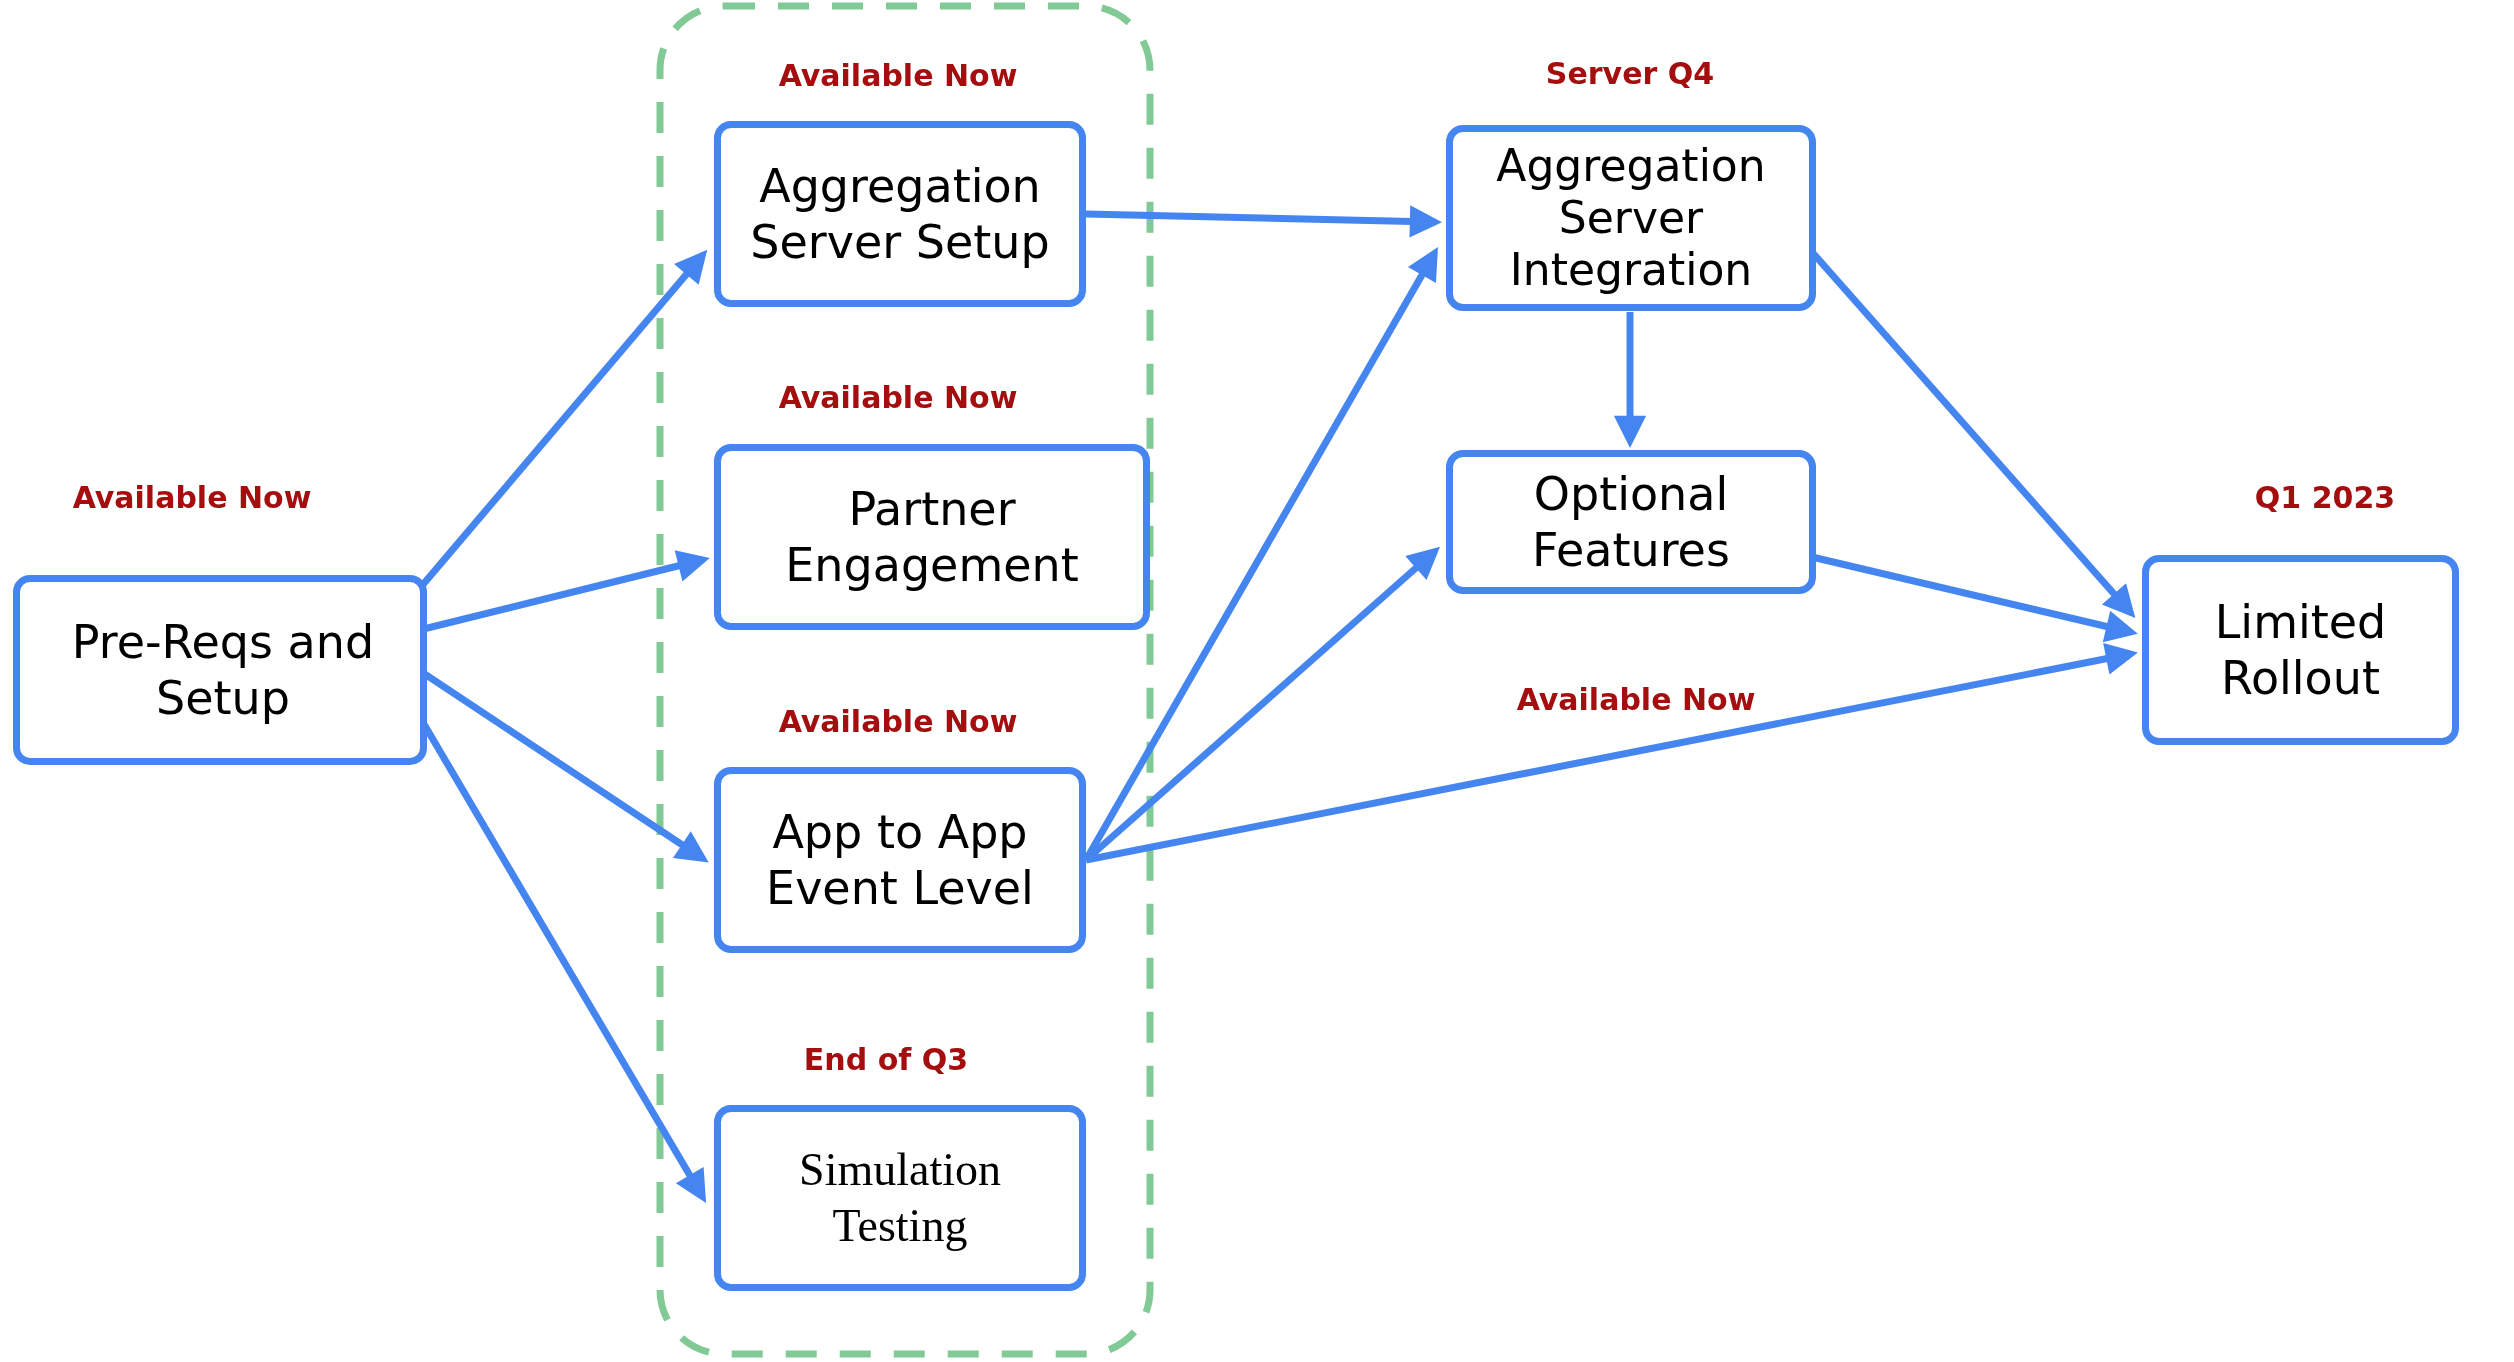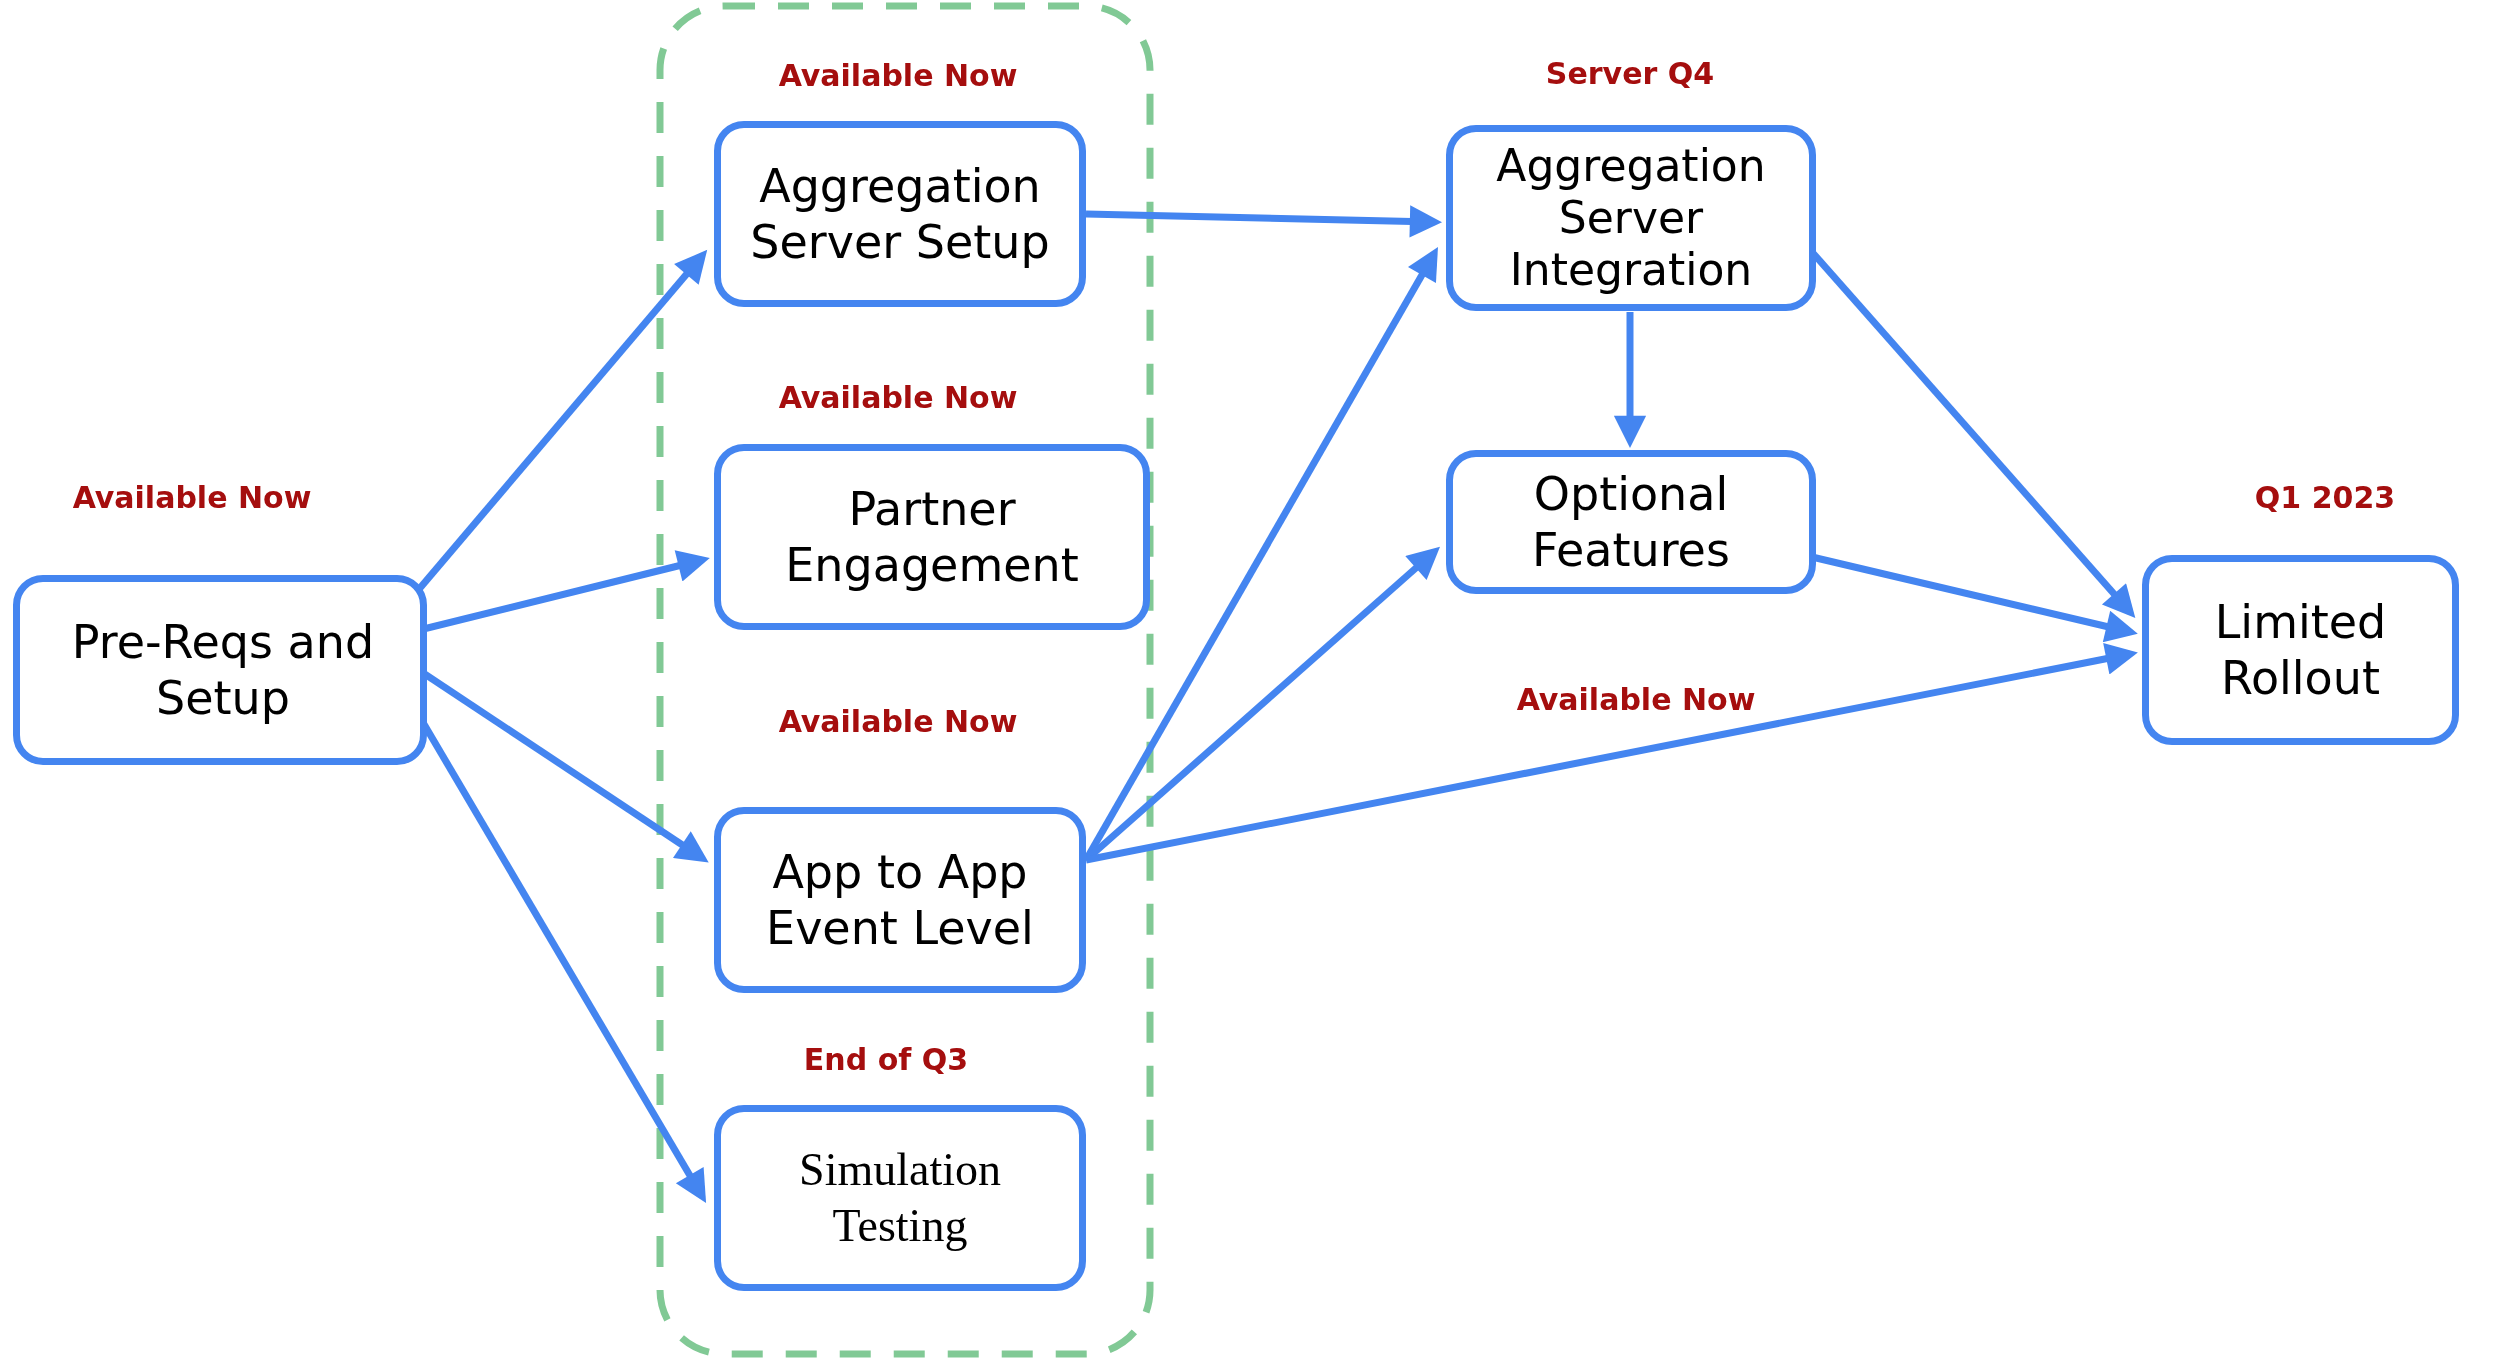--- a/index.html
+++ b/index.html
@@ -26,21 +26,21 @@
     stroke:var(--group-outline);
     stroke-width:7;
     stroke-dasharray:31 23;
     stroke-linecap:butt;
   }
   .node{
     position:absolute;
     display:flex;align-items:center;justify-content:center;
     background:#ffffff;
     border:7px solid var(--node-border);
-    border-radius:30px;
+    border-radius:17px;
     box-sizing:border-box;
     text-align:center;
   }
   .node-label{
     white-space:pre-line;
     font-size:46px;
     line-height:1.22;
     color:var(--node-text);
   }
   .status{
@@ -101,21 +101,21 @@
   <div class="node" style="left:714px;  top:121px;  width:372px; height:186px;">
     <span class="node-label">Aggregation
 Server Setup</span>
   </div>
 
   <div class="node" style="left:714px;  top:444px;  width:436px; height:186px;">
     <span class="node-label">Partner
 Engagement</span>
   </div>
 
-  <div class="node" style="left:714px;  top:767px;  width:372px; height:186px;margin-top:40px;">
+  <div class="node" style="left:714px;  top:767px;  width:372px; height:186px;">
     <span class="node-label">App to App
 Event Level</span>
   </div>
 
   <div class="node" style="left:714px;  top:1105px; width:372px; height:186px;font-family:Liberation Serif, serif;">
     <span class="node-label">Simulation
 Testing</span>
   </div>
 
   <div class="node" style="left:1446px; top:125px;  width:370px; height:186px;">

